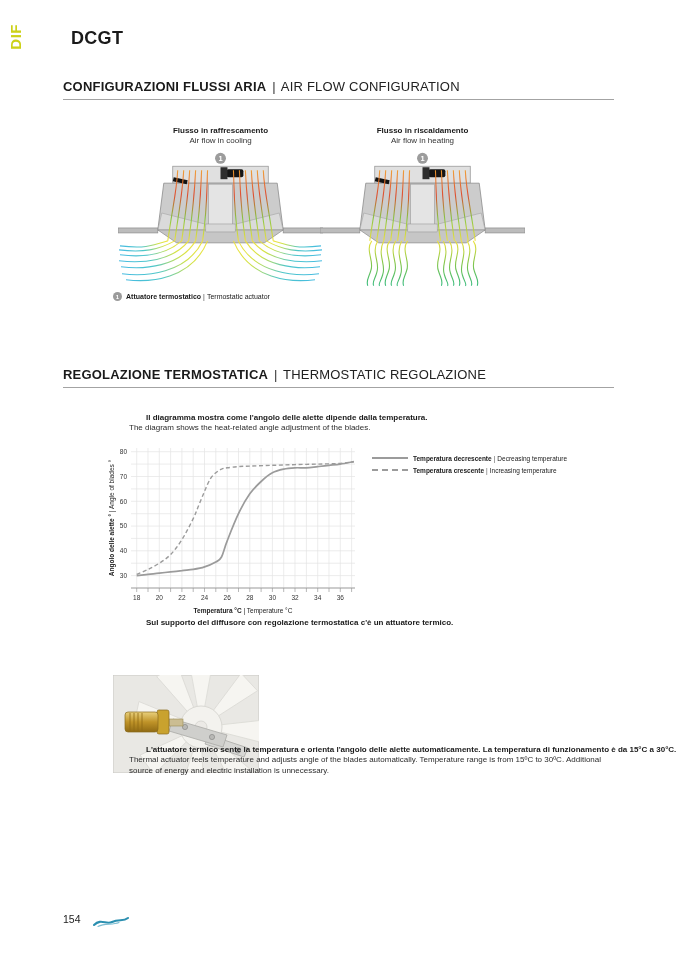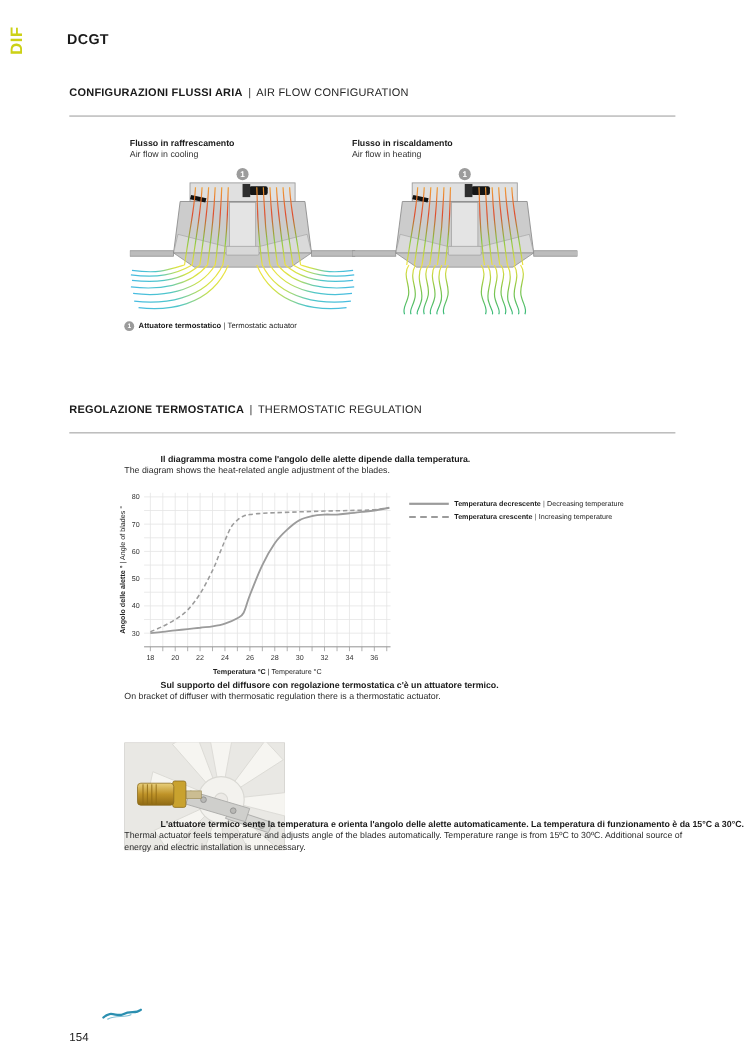--- a/index.html
+++ b/index.html
@@ -1,48 +1,48 @@
 <!DOCTYPE html>
 <html><head>
 <meta charset="utf-8">
 <style>
   html,body{margin:0;padding:0;background:#fff;}
   .page{position:relative;width:677px;height:958px;background:#fff;overflow:hidden;
         font-family:"Liberation Sans",sans-serif;color:#1a1a1a;}
   .dif-tab{position:absolute;left:7px;top:24px;font-size:15px;font-weight:bold;
            letter-spacing:.5px;writing-mode:vertical-rl;transform:rotate(180deg);}
-  .doc-title{position:absolute;left:61px;top:28px;font-size:13px;font-weight:bold;letter-spacing:.3px;}
-  .sec-head{position:absolute;left:63px;width:551px;font-size:10px;letter-spacing:.2px;
-            border-bottom:1px solid #a3a3a3;padding-bottom:15px;}
+  .doc-title{position:absolute;left:71px;top:28px;font-size:18px;font-weight:bold;letter-spacing:.3px;}
+  .sec-head{position:absolute;left:63px;width:551px;font-size:13px;letter-spacing:.2px;
+            border-bottom:1px solid #a3a3a3;padding-bottom:5px;}
   .sec-head .it{font-weight:bold;}
   .sec-head .sep{font-weight:normal;color:#333;padding:0 2px;}
   .sec-head .en{font-weight:normal;color:#222;}
-  .fig{position:absolute;top:126px;width:205px;text-align:left;}
+  .fig{position:absolute;top:126px;width:205px;text-align:center;}
   .fig .cap-it{font-size:8px;font-weight:bold;line-height:10px;}
   .fig .cap-en{font-size:8px;line-height:10px;color:#333;}
   .fig svg{margin-top:5px;}
   .fig-legend{position:absolute;left:113px;top:292px;display:flex;align-items:center;font-size:7px;}
   .marker-circle{display:inline-flex;align-items:center;justify-content:center;width:9px;height:9px;
                  border-radius:50%;background:#9b9b9b;color:#fff;font-size:6px;font-weight:bold;margin-right:4px;}
   .fig-legend .it{font-weight:bold;}
   .fig-legend .sep{padding:0 2px;color:#444;}
   .body-txt{position:absolute;left:113px;width:508px;font-size:8px;line-height:10.3px;}
   .body-txt .it{font-weight:bold;padding-left:33px;}
-  .body-txt .en{color:#2c2c2c;}
+  .body-txt .en{color:#2c2c2c;margin-left:16px;}
   .nowrap{white-space:nowrap;}
   .chart-wrap{position:absolute;left:106px;top:441px;}
   .chart-legend{position:absolute;left:372px;top:452px;font-size:6.5px;}
   .chart-legend .row{display:flex;align-items:center;height:12px;}
   .ls{display:inline-block;width:36px;margin-right:5px;}
   .ls.solid{border-top:2px solid #9b9b9b;}
   .ls.dashed{border-top:2px dashed #9b9b9b;}
   .chart-legend .it{font-weight:bold;}
   .chart-legend .sep{padding:0 2px;color:#555;}
   .photo{position:absolute;left:113px;top:675px;}
-  .footer-num{position:absolute;left:63px;top:913px;font-size:10.5px;color:#222;margin-top:24px;}
+  .footer-num{position:absolute;left:63px;top:913px;font-size:10.5px;color:#222;}
   .footer-logo{position:absolute;left:92px;top:914px;}
 </style>
 </head>
 <body>
 
 <div class="page">
 
   <div class="dif-tab" style="color: rgb(204, 209, 23);">DIF</div>
 
   <div class="doc-title">DCGT</div>
@@ -200,21 +200,21 @@
   <div class="fig-legend">
     <span class="marker-circle">1</span>
     <span class="it">Attuatore termostatico</span>
     <span class="sep">|</span>
     <span>Termostatic actuator</span>
   </div>
 
   <div class="sec-head" style="top:367px">
     <span class="it">REGOLAZIONE TERMOSTATICA</span>
     <span class="sep">|</span>
-    <span class="en">THERMOSTATIC REGULATION</span>
+    <span class="en">THERMOSTATIC REGOLAZIONE</span>
   </div>
 
   <div class="body-txt" style="top:413px">
     <div class="it nowrap">Il diagramma mostra come l'angolo delle alette dipende dalla temperatura.</div>
     <div class="en nowrap">The diagram shows the heat-related angle adjustment of the blades.</div>
   </div>
 
   <div class="chart-wrap">
     <div><svg width="270" height="180" viewBox="0 0 270 180" font-family="Liberation Sans,sans-serif">
           <line x1="30.7" y1="7" x2="30.7" y2="147" stroke="#e4e4e4" stroke-width="0.7"></line>
@@ -303,21 +303,20 @@
     <div class="row">
       <span class="ls dashed"></span>
       <span class="it">Temperatura crescente</span>
       <span class="sep">|</span>
       <span>Increasing temperature</span>
     </div>
   </div>
 
   <div class="body-txt" style="top:618px">
     <div class="it nowrap">Sul supporto del diffusore con regolazione termostatica c'è un attuatore termico.</div>
-    <div class="en nowrap">On bracket of diffuser with thermosatic regulation there is a thermostatic actuator.</div>
   </div>
 
   <div class="photo">
     <svg width="146" height="98" viewBox="0 0 146 98">
       <defs>
         <linearGradient id="brass" x1="0" y1="0" x2="0" y2="1">
           <stop offset="0" stop-color="#e9d07c"></stop>
             <stop offset="0.5" stop-color="#bf9328"></stop>
             <stop offset="1" stop-color="#8f6a14"></stop>
         </linearGradient>

